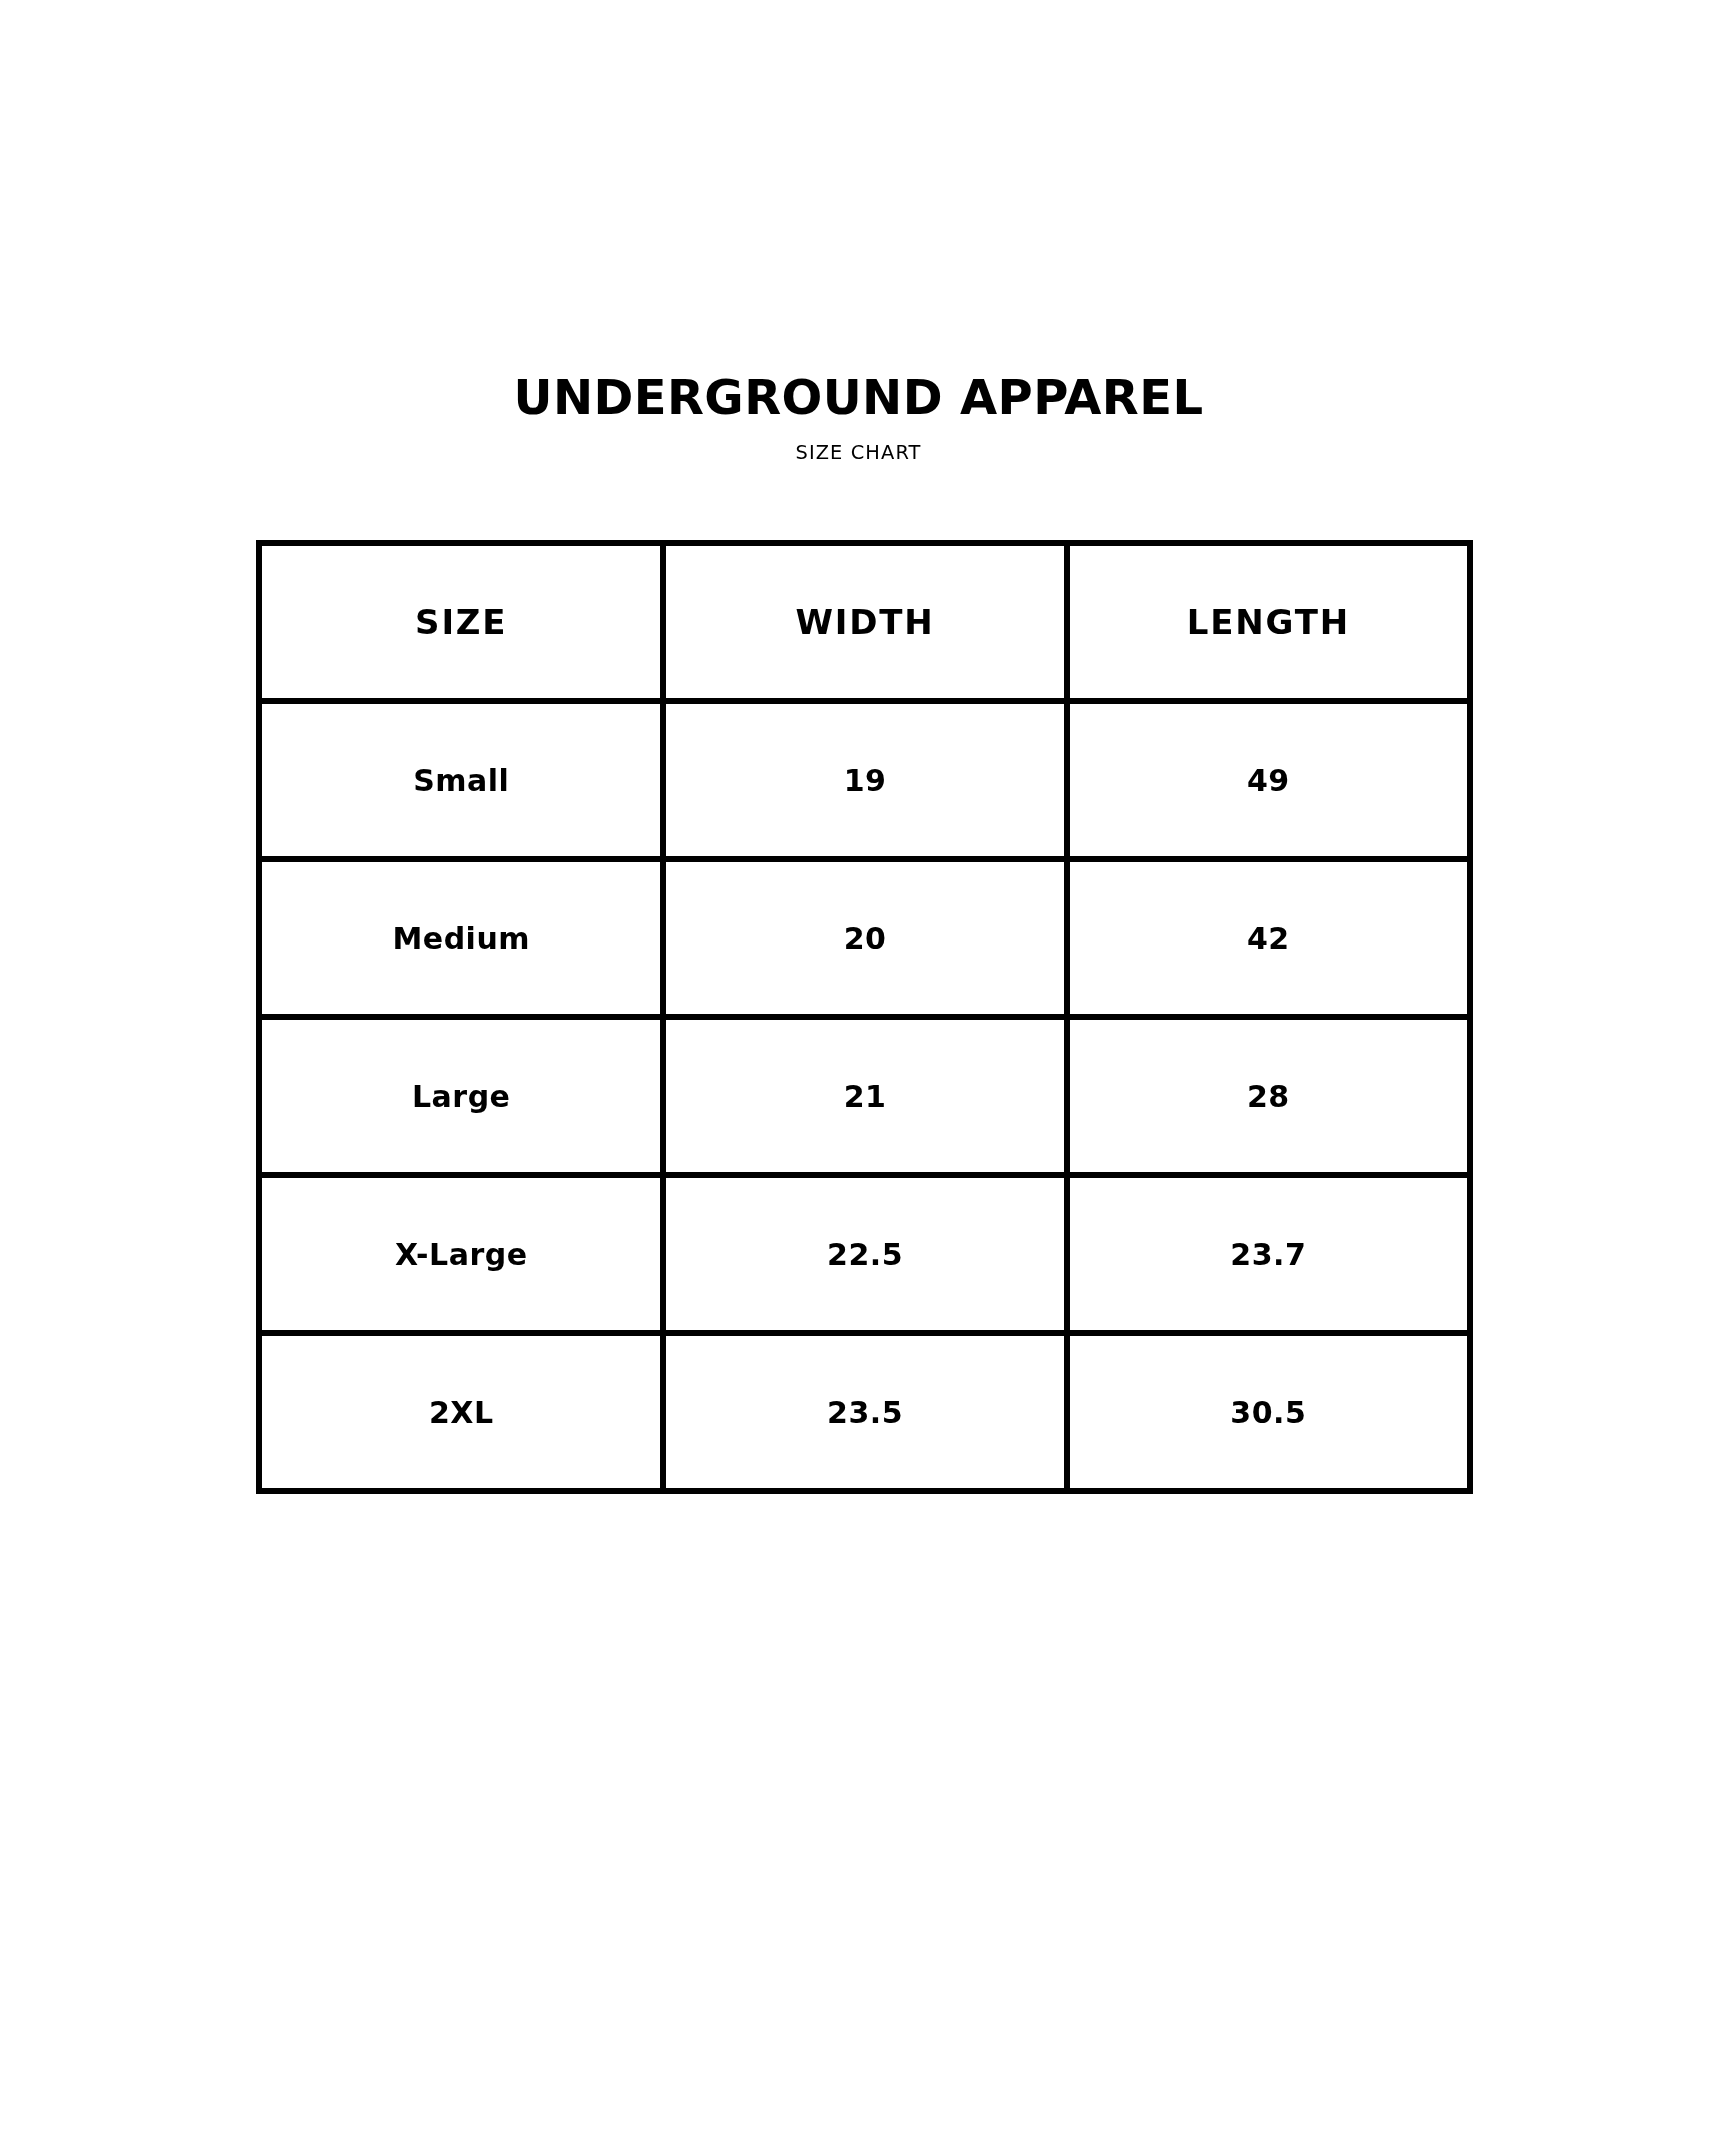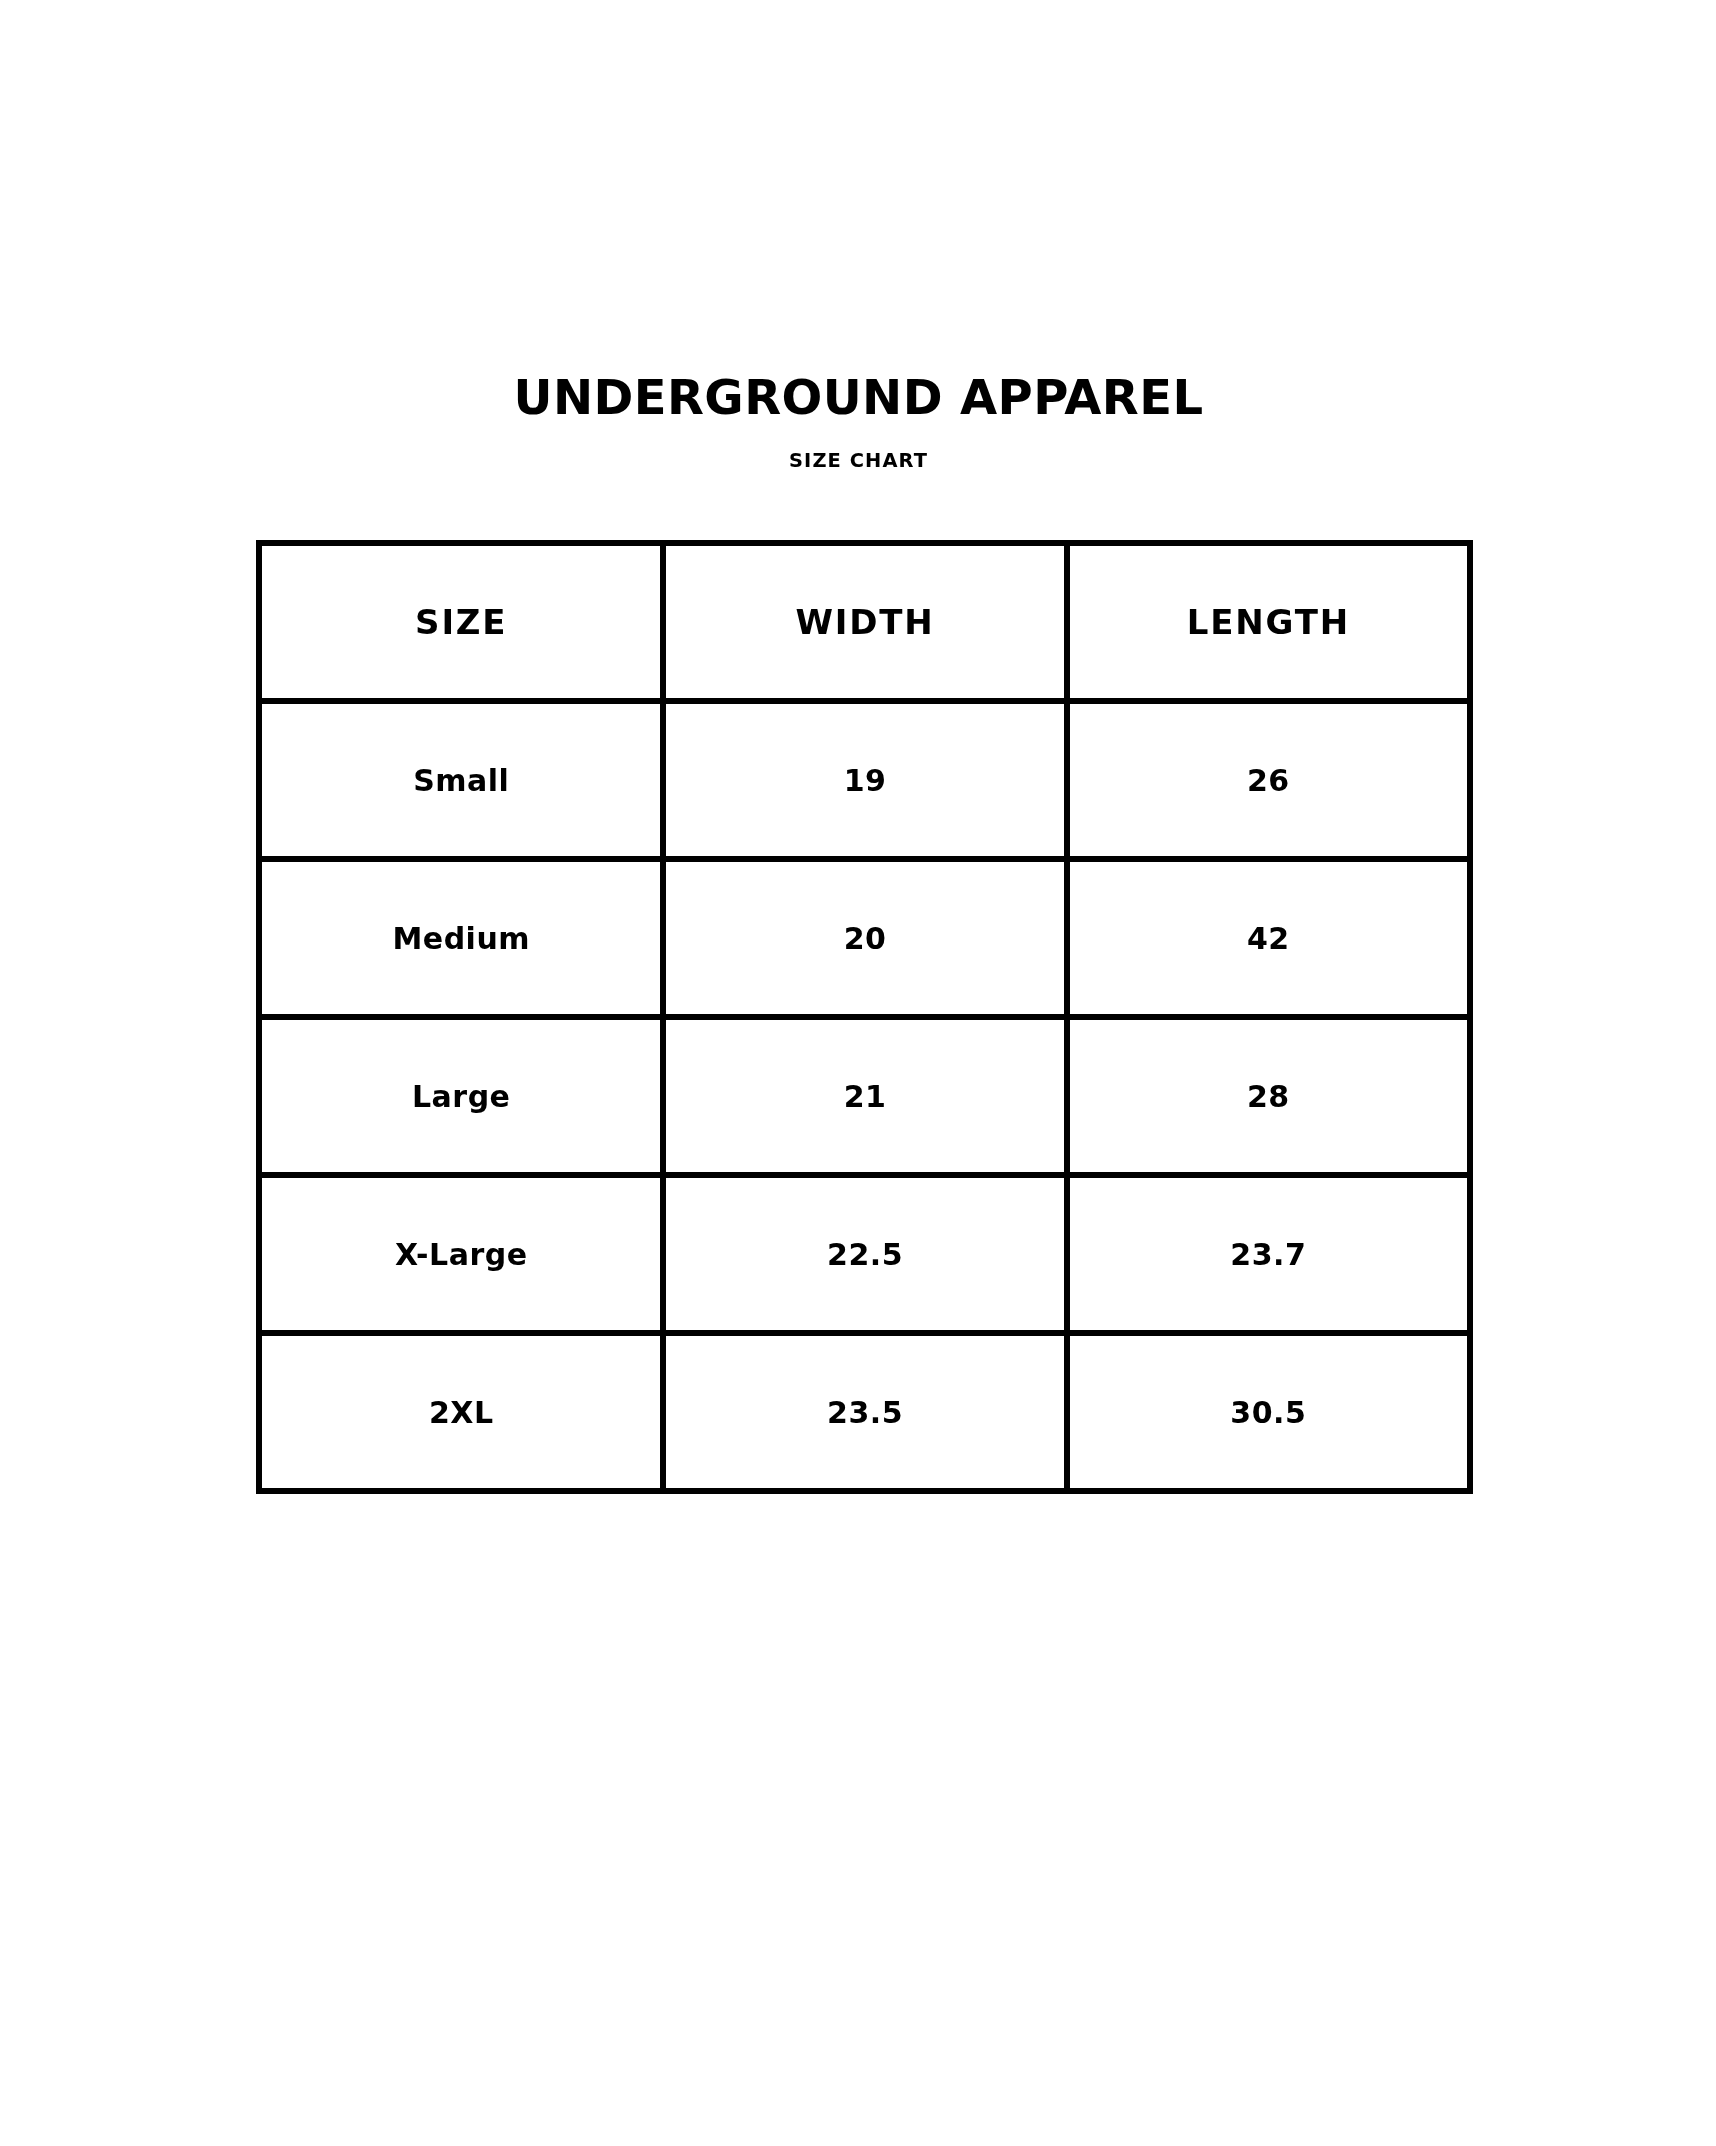--- a/index.html
+++ b/index.html
@@ -35,23 +35,23 @@
 
   .title {
     font-size: 48px;
     font-weight: 800;
     letter-spacing: 0.4px;
     line-height: 1.1;
     margin: 0;
   }
 
   .subtitle {
-    margin-top: 25px;
+    margin-top: 17px;
     font-size: 19.4px;
-    font-weight: 700;
+    font-weight: 400;
     letter-spacing: 1.1px;
   }
 
   .table-wrap {
     position: absolute;
     left: 256px;
     top: 540px;
     width: 1217px;
   }
 
@@ -102,21 +102,21 @@
         <tr>
           <th class="col-size">SIZE</th>
           <th class="col-width">WIDTH</th>
           <th class="col-length">LENGTH</th>
         </tr>
       </thead>
       <tbody>
         <tr>
           <td>Small</td>
           <td>19</td>
-          <td>26</td>
+          <td>49</td>
         </tr>
         <tr>
           <td>Medium</td>
           <td>20</td>
           <td>42</td>
         </tr>
         <tr>
           <td>Large</td>
           <td>21</td>
           <td>28</td>

